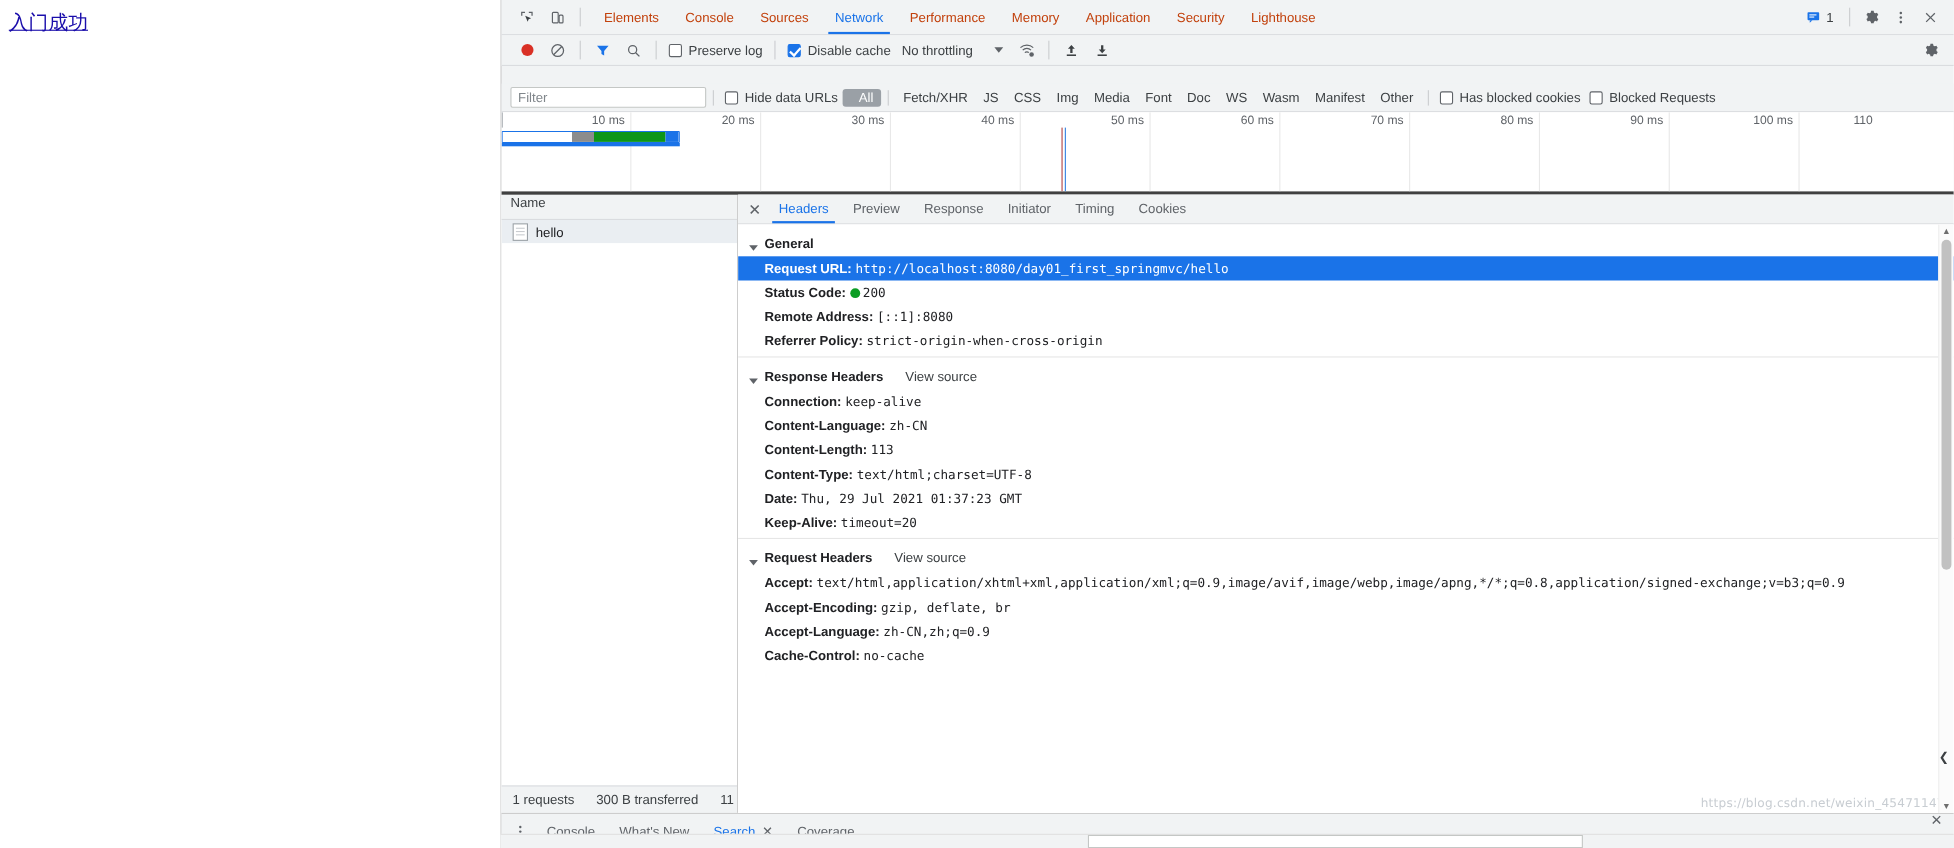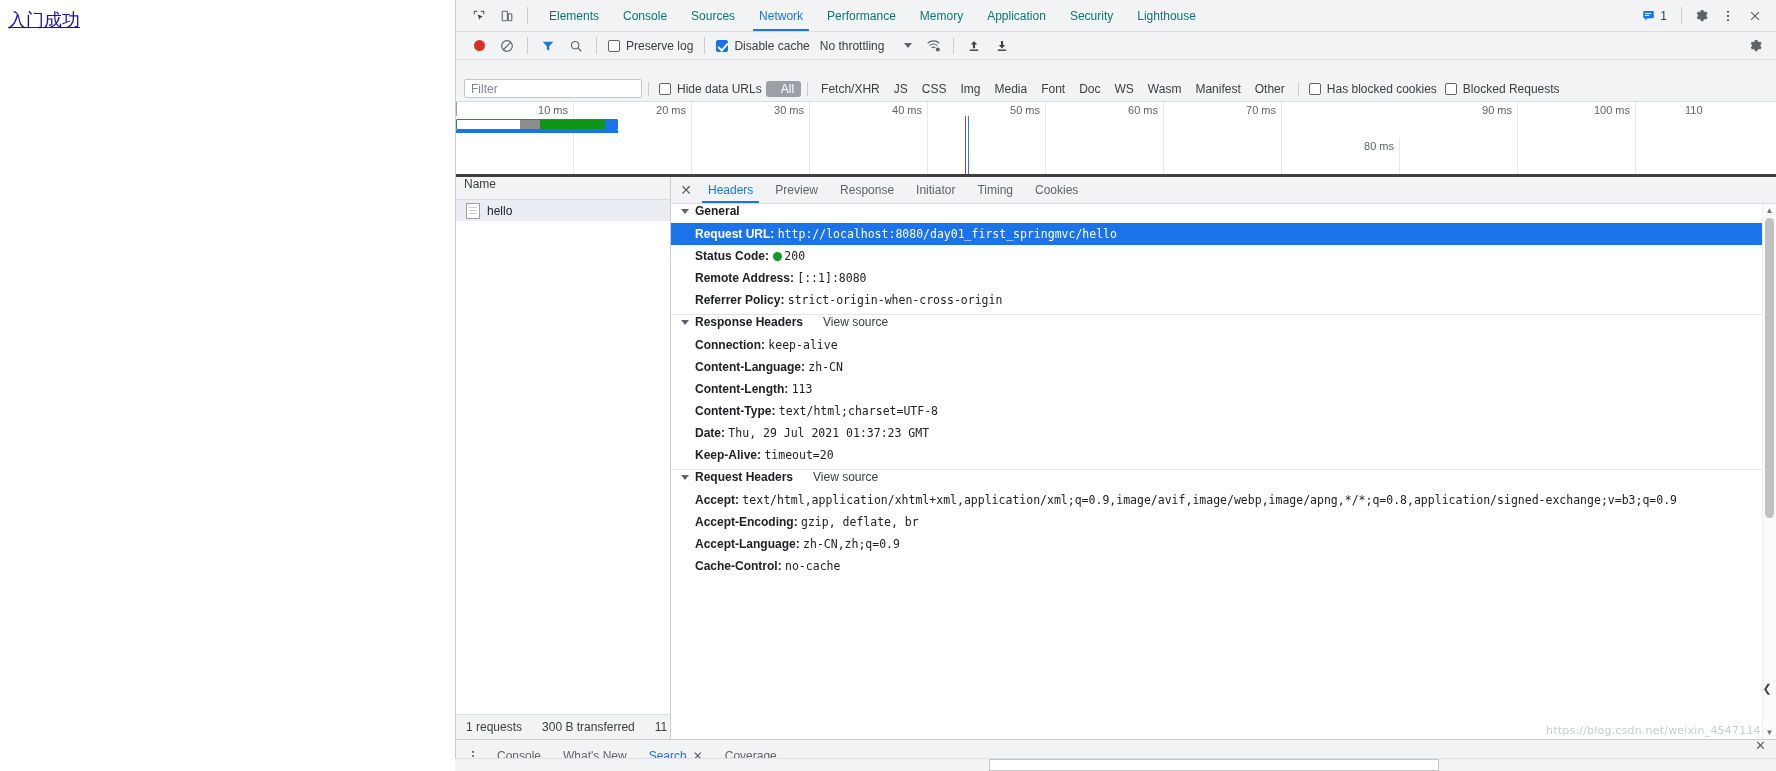--- a/index.html
+++ b/index.html
@@ -21,21 +21,21 @@
     display:flex;flex-direction:column;}
 
   
   .tabstrip{height:31px;min-height:31px;display:flex;align-items:stretch;
     background:#f1f3f4;border-bottom:1px solid #dadcdf;}
   .tb-icons{display:flex;align-items:center;padding:0 4px 0 10px;gap:2px;}
   .tb-ico{width:26px;height:24px;display:flex;align-items:center;justify-content:center;
     border-radius:2px;cursor:pointer;}
   .vsep{width:1px;height:17px;background:#cacccf;align-self:center;margin:0 5px;}
   .tabs{display:flex;align-items:stretch;flex:1;}
-  .tab{display:flex;align-items:center;padding:0 12px;font-size:12px;color:#0f766e;
+  .tab{display:flex;align-items:center;padding:0 12px;font-size:12px;color:#c2410c;
     cursor:pointer;white-space:nowrap;position:relative;}
   .tab.sel{color:#1a73e8;}
   .tab.sel:after{content:"";position:absolute;left:6px;right:6px;bottom:0;height:2px;background:#1a73e8;}
   .tabstrip-right{display:flex;align-items:center;padding-right:8px;gap:1px;}
   .msgbadge{display:flex;align-items:center;gap:5px;padding:2px 7px 2px 5px;border-radius:3px;
     cursor:pointer;font-size:12px;color:#3c4043;border:1px solid transparent;}
 
   
   .nettoolbar{height:27px;min-height:27px;display:flex;align-items:center;
     background:#f1f3f4;border-bottom:1px solid #dadcdf;padding:0 8px 0 10px;gap:2px;}
@@ -96,21 +96,21 @@
   .details{flex:1;display:flex;flex-direction:column;min-width:0;background:#fff;position:relative;}
   .dtabs{height:26px;min-height:26px;background:#f1f3f4;border-bottom:1px solid #dadcdf;
     display:flex;align-items:stretch;padding-left:4px;}
   .closex{width:22px;display:flex;align-items:center;justify-content:center;
     font-size:14px;color:#5f6368;cursor:pointer;}
   .dtab{display:flex;align-items:center;padding:0 11px;font-size:12px;color:#5f6368;
     cursor:pointer;position:relative;white-space:nowrap;}
   .dtab.sel{color:#1a73e8;}
   .dtab.sel:after{content:"";position:absolute;left:5px;right:5px;bottom:0;height:2px;background:#1a73e8;}
   .dcontent{flex:1;overflow:hidden;position:relative;background:#fff;}
-  .sec-title{display:flex;align-items:center;gap:6px;padding:0 0 5px 10px;
+  .sec-title{display:flex;align-items:flex-end;gap:6px;padding:10px 0 5px 10px;
     font-size:12px;font-weight:bold;color:#202124;cursor:pointer;}
   .twisty{width:0;height:0;border-left:4px solid transparent;border-right:4px solid transparent;
     border-top:5px solid #5f6368;flex:none;}
   .viewsrc{font-weight:normal;color:#3c4043;margin-left:14px;cursor:pointer;font-size:12px;}
   .hrow{padding:3px 10px 3px 24px;font-size:12px;line-height:16px;color:#202124;
     word-break:break-all;}
   .hrow.sel{background:#1a73e8;color:#fff;}
   .hkey{font-weight:bold;font-family:"Liberation Sans",sans-serif;}
   .hval{font-family:"DejaVu Sans Mono",monospace;font-size:11.5px;}
   .greendot{display:inline-block;width:9px;height:9px;border-radius:50%;background:#0c9d24;
@@ -347,21 +347,21 @@
           </div>
         <div class="ov-cell" style="left:472px;width:118px;">
             <div class="ov-label">50 ms</div>
           </div>
         <div class="ov-cell" style="left:590px;width:118px;">
             <div class="ov-label">60 ms</div>
           </div>
         <div class="ov-cell" style="left:708px;width:118px;">
             <div class="ov-label">70 ms</div>
           </div>
-        <div class="ov-cell" style="left:826px;width:118px;margin-top:36px;">
+        <div class="ov-cell" style="left:826px;width:118px;">
             <div class="ov-label">80 ms</div>
           </div>
         <div class="ov-cell" style="left:944px;width:118px;">
             <div class="ov-label">90 ms</div>
           </div>
         <div class="ov-cell" style="left:1062px;width:118px;">
             <div class="ov-label">100 ms</div>
           </div>
         <div class="ov-cell" style="left:1180px;width:141px;border-right:none;">
             <div class="ov-label" style="right:auto;left:49px;">110</div>

